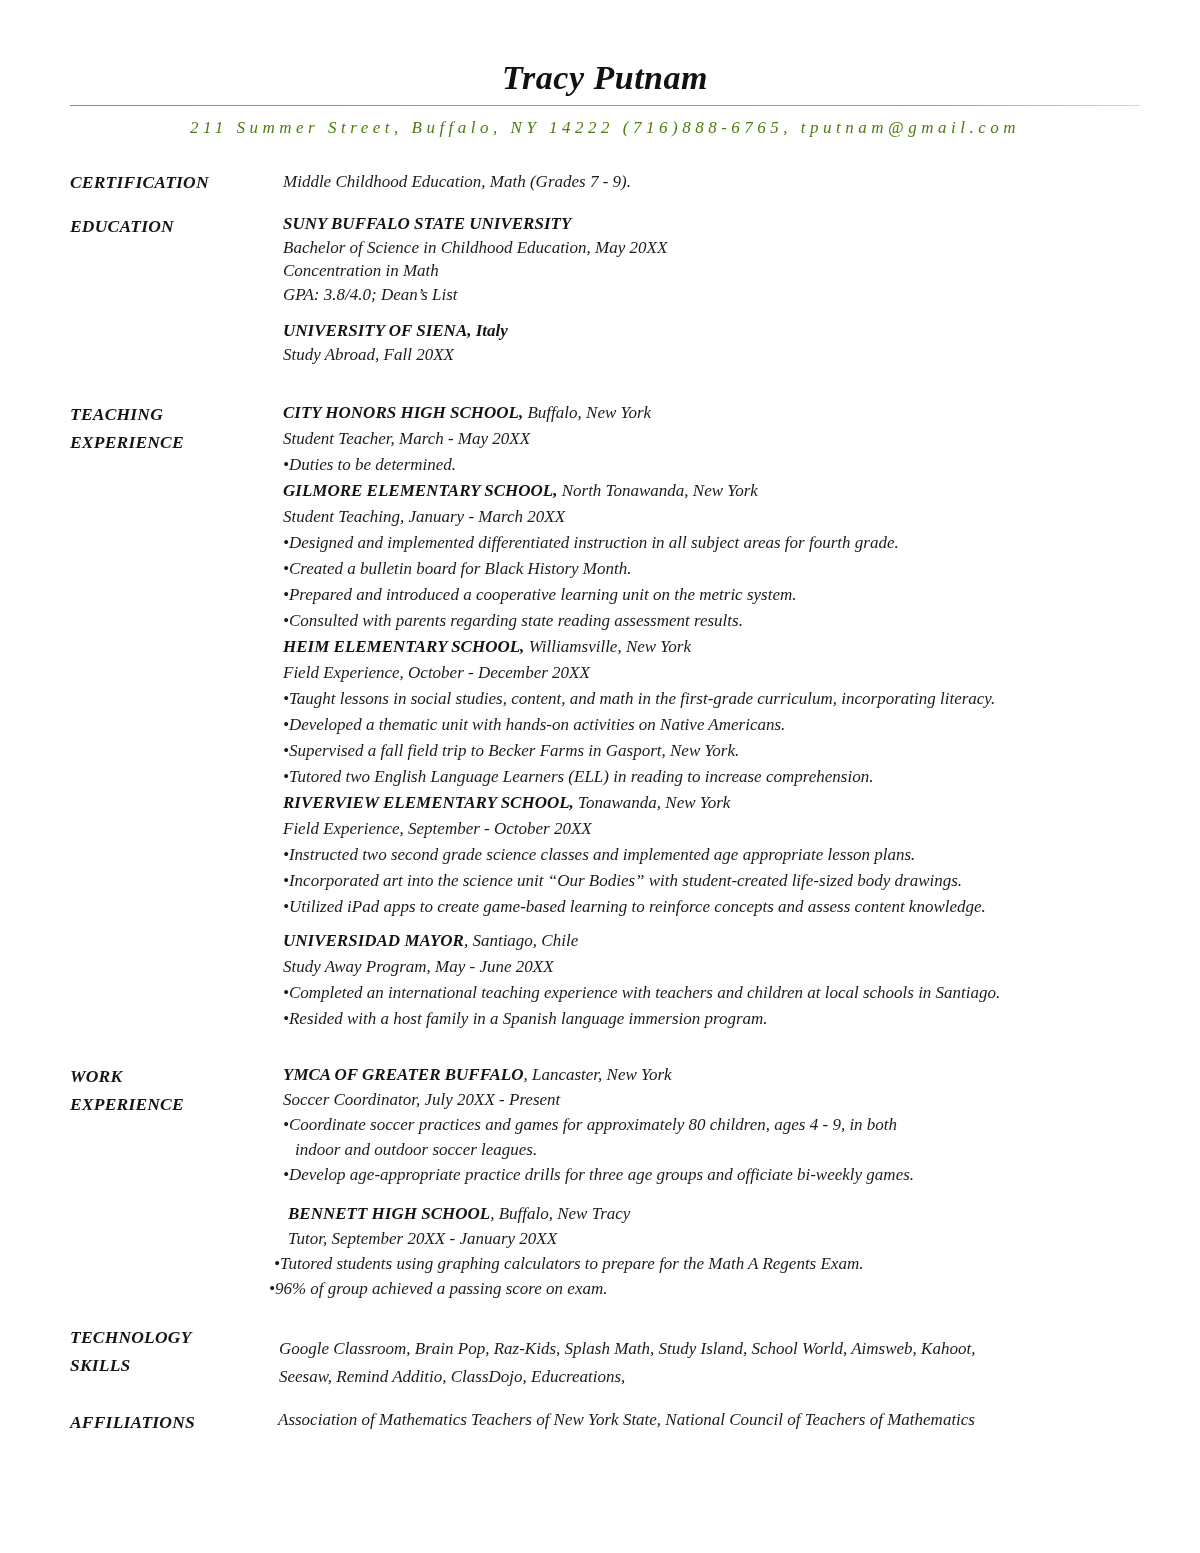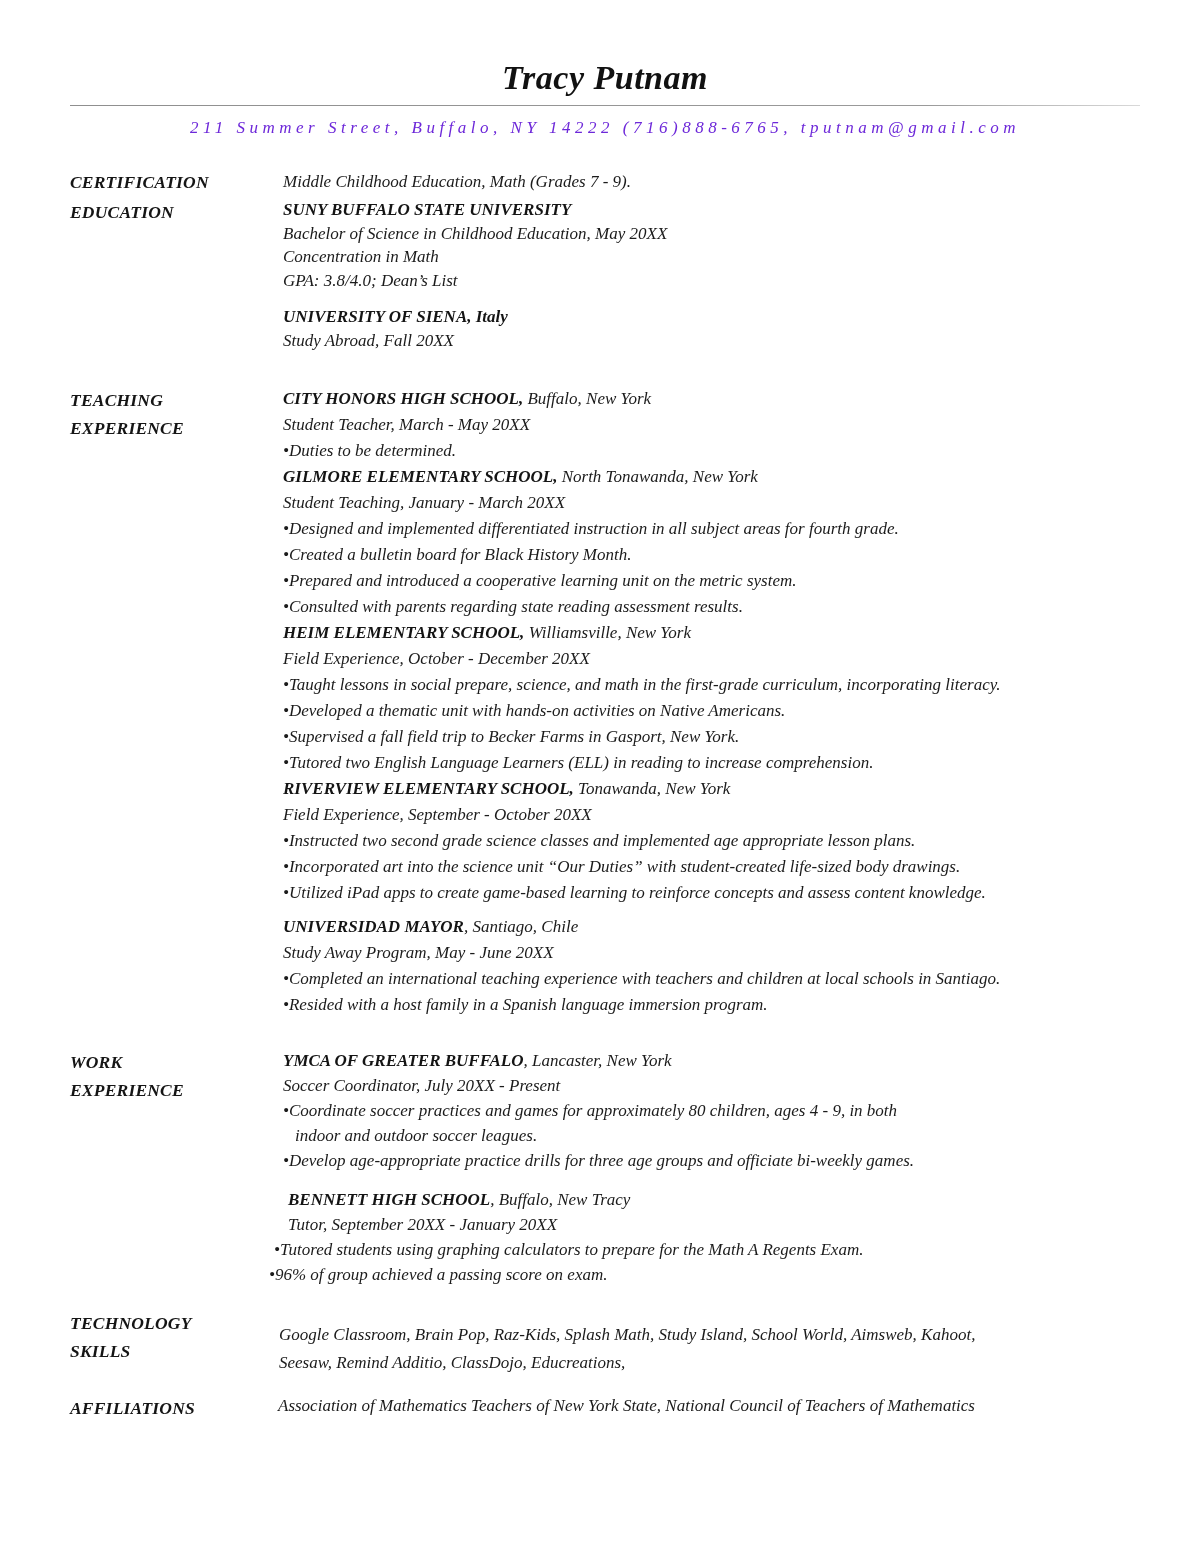--- a/index.html
+++ b/index.html
@@ -23,41 +23,41 @@
   }
   .rule {
     height: 1px;
     margin-top: 5px;
     background: linear-gradient(to right, #8f8f8f 0%, #9a9a9a 80%, #d9d9d9 100%);
   }
   .contact {
     margin-top: 12px;
     font-size: 17px;
     letter-spacing: 4.5px;
-    color: #6d28d9;
+    color: #4d7c0f;
     white-space: nowrap;
   }
 
   
   .section { display: flex; align-items: flex-start; }
   .label-col {
     width: 213px;
     flex: 0 0 213px;
     font-weight: bold;
     font-size: 17.5px;
     line-height: 28px;
     color: #151515;
     letter-spacing: 0.2px;
   }
   .content-col { flex: 1 1 auto; font-size: 17px; }
 
   .sec-certification { margin-top: 30px; align-items: center; }
   .sec-certification .content-col { line-height: 28px; }
 
-  .sec-education { margin-top: 2px; }
+  .sec-education { margin-top: 16px; }
   .sec-education .content-col { line-height: 23.5px; }
   .edu-school + .edu-school { margin-top: 13px; }
   .b { font-weight: bold; color: #141414; }
 
   .sec-teaching { margin-top: 34px; }
   .sec-teaching .content-col { line-height: 26px; }
 
   .sec-work { margin-top: 30px; }
   .sec-work .content-col { line-height: 25px; }
 
@@ -130,31 +130,31 @@
         <div>Student Teaching, January - March 20XX</div>
         <div class="bullet">Designed and implemented differentiated instruction in all subject areas for fourth grade.</div>
         <div class="bullet">Created a bulletin board for Black History Month.</div>
         <div class="bullet">Prepared and introduced a cooperative learning unit on the metric system.</div>
         <div class="bullet">Consulted with parents regarding state reading assessment results.</div>
       </div>
 
       <div class="entry">
         <div><span class="b">HEIM ELEMENTARY SCHOOL,</span><span> Williamsville, New York</span></div>
         <div>Field Experience, October - December 20XX</div>
-        <div class="bullet">Taught lessons in social prepare, science, and math in the first-grade curriculum, incorporating literacy.</div>
+        <div class="bullet">Taught lessons in social studies, content, and math in the first-grade curriculum, incorporating literacy.</div>
         <div class="bullet">Developed a thematic unit with hands-on activities on Native Americans.</div>
         <div class="bullet">Supervised a fall field trip to Becker Farms in Gasport, New York.</div>
         <div class="bullet">Tutored two English Language Learners (ELL) in reading to increase comprehension.</div>
       </div>
 
       <div class="entry">
         <div><span class="b">RIVERVIEW ELEMENTARY SCHOOL,</span><span> Tonawanda, New York</span></div>
         <div>Field Experience, September - October 20XX</div>
         <div class="bullet">Instructed two second grade science classes and implemented age appropriate lesson plans.</div>
-        <div class="bullet">Incorporated art into the science unit “Our Duties” with student-created life-sized body drawings.</div>
+        <div class="bullet">Incorporated art into the science unit “Our Bodies” with student-created life-sized body drawings.</div>
         <div class="bullet">Utilized iPad apps to create game-based learning to reinforce concepts and assess content knowledge.</div>
       </div>
 
       <div class="entry mt-sm">
         <div><span class="b">UNIVERSIDAD MAYOR</span><span>, Santiago, Chile</span></div>
         <div>Study Away Program, May - June 20XX</div>
         <div class="bullet">Completed an international teaching experience with teachers and children at local schools in Santiago.</div>
         <div class="bullet">Resided with a host family in a Spanish language immersion program.</div>
       </div>
 

